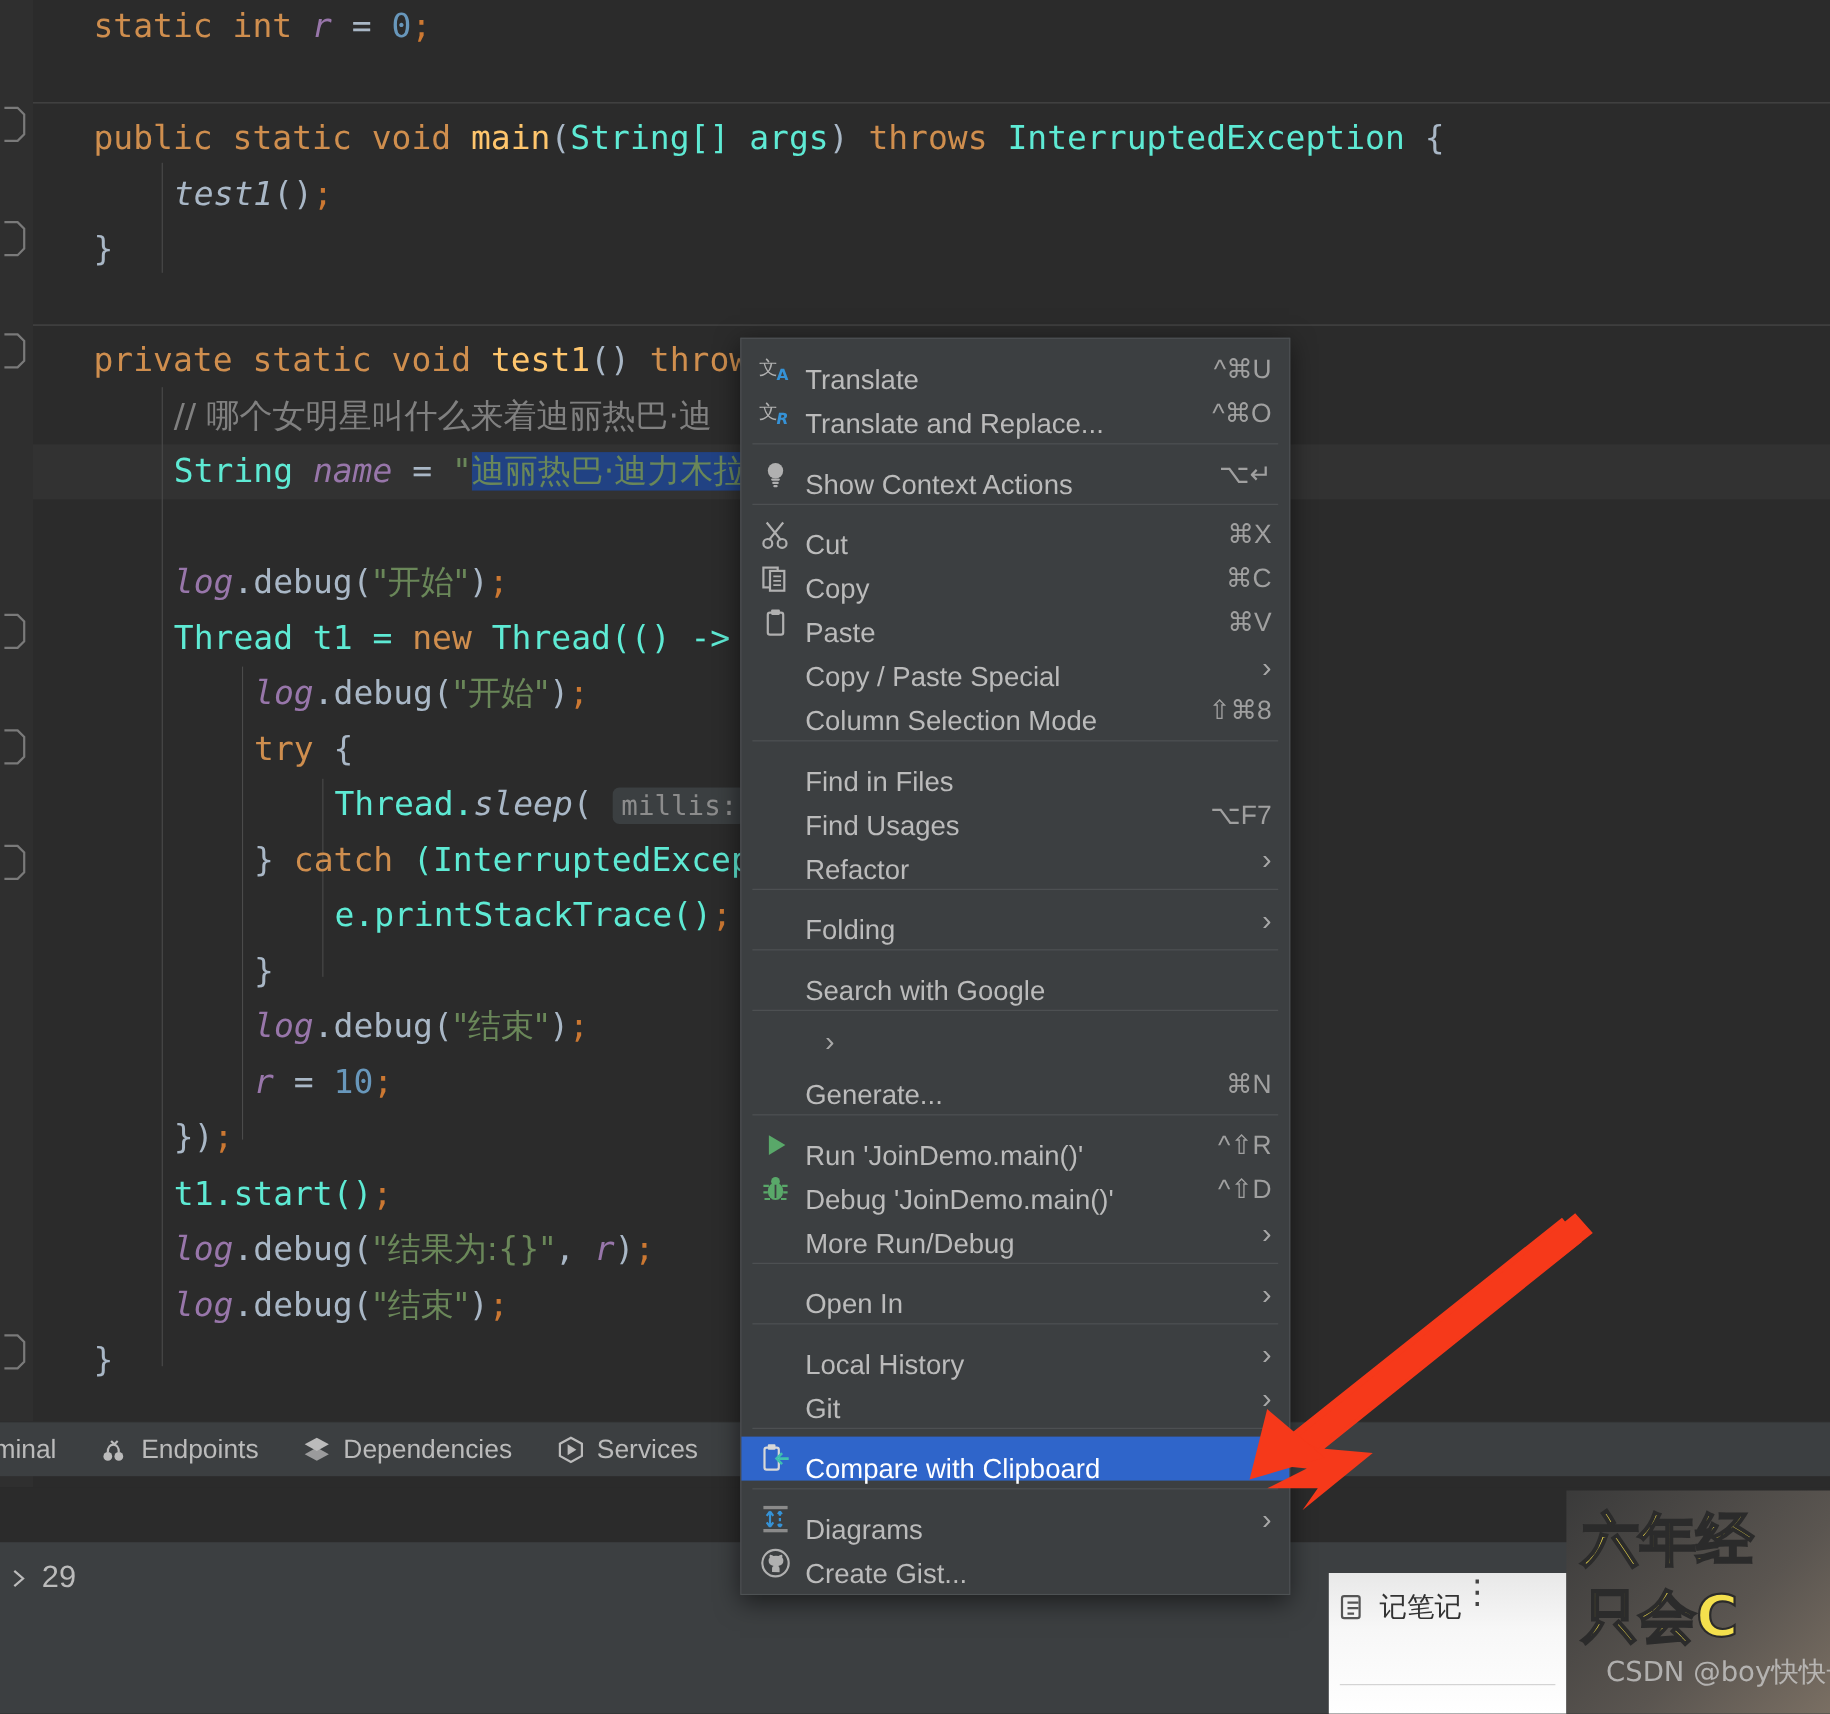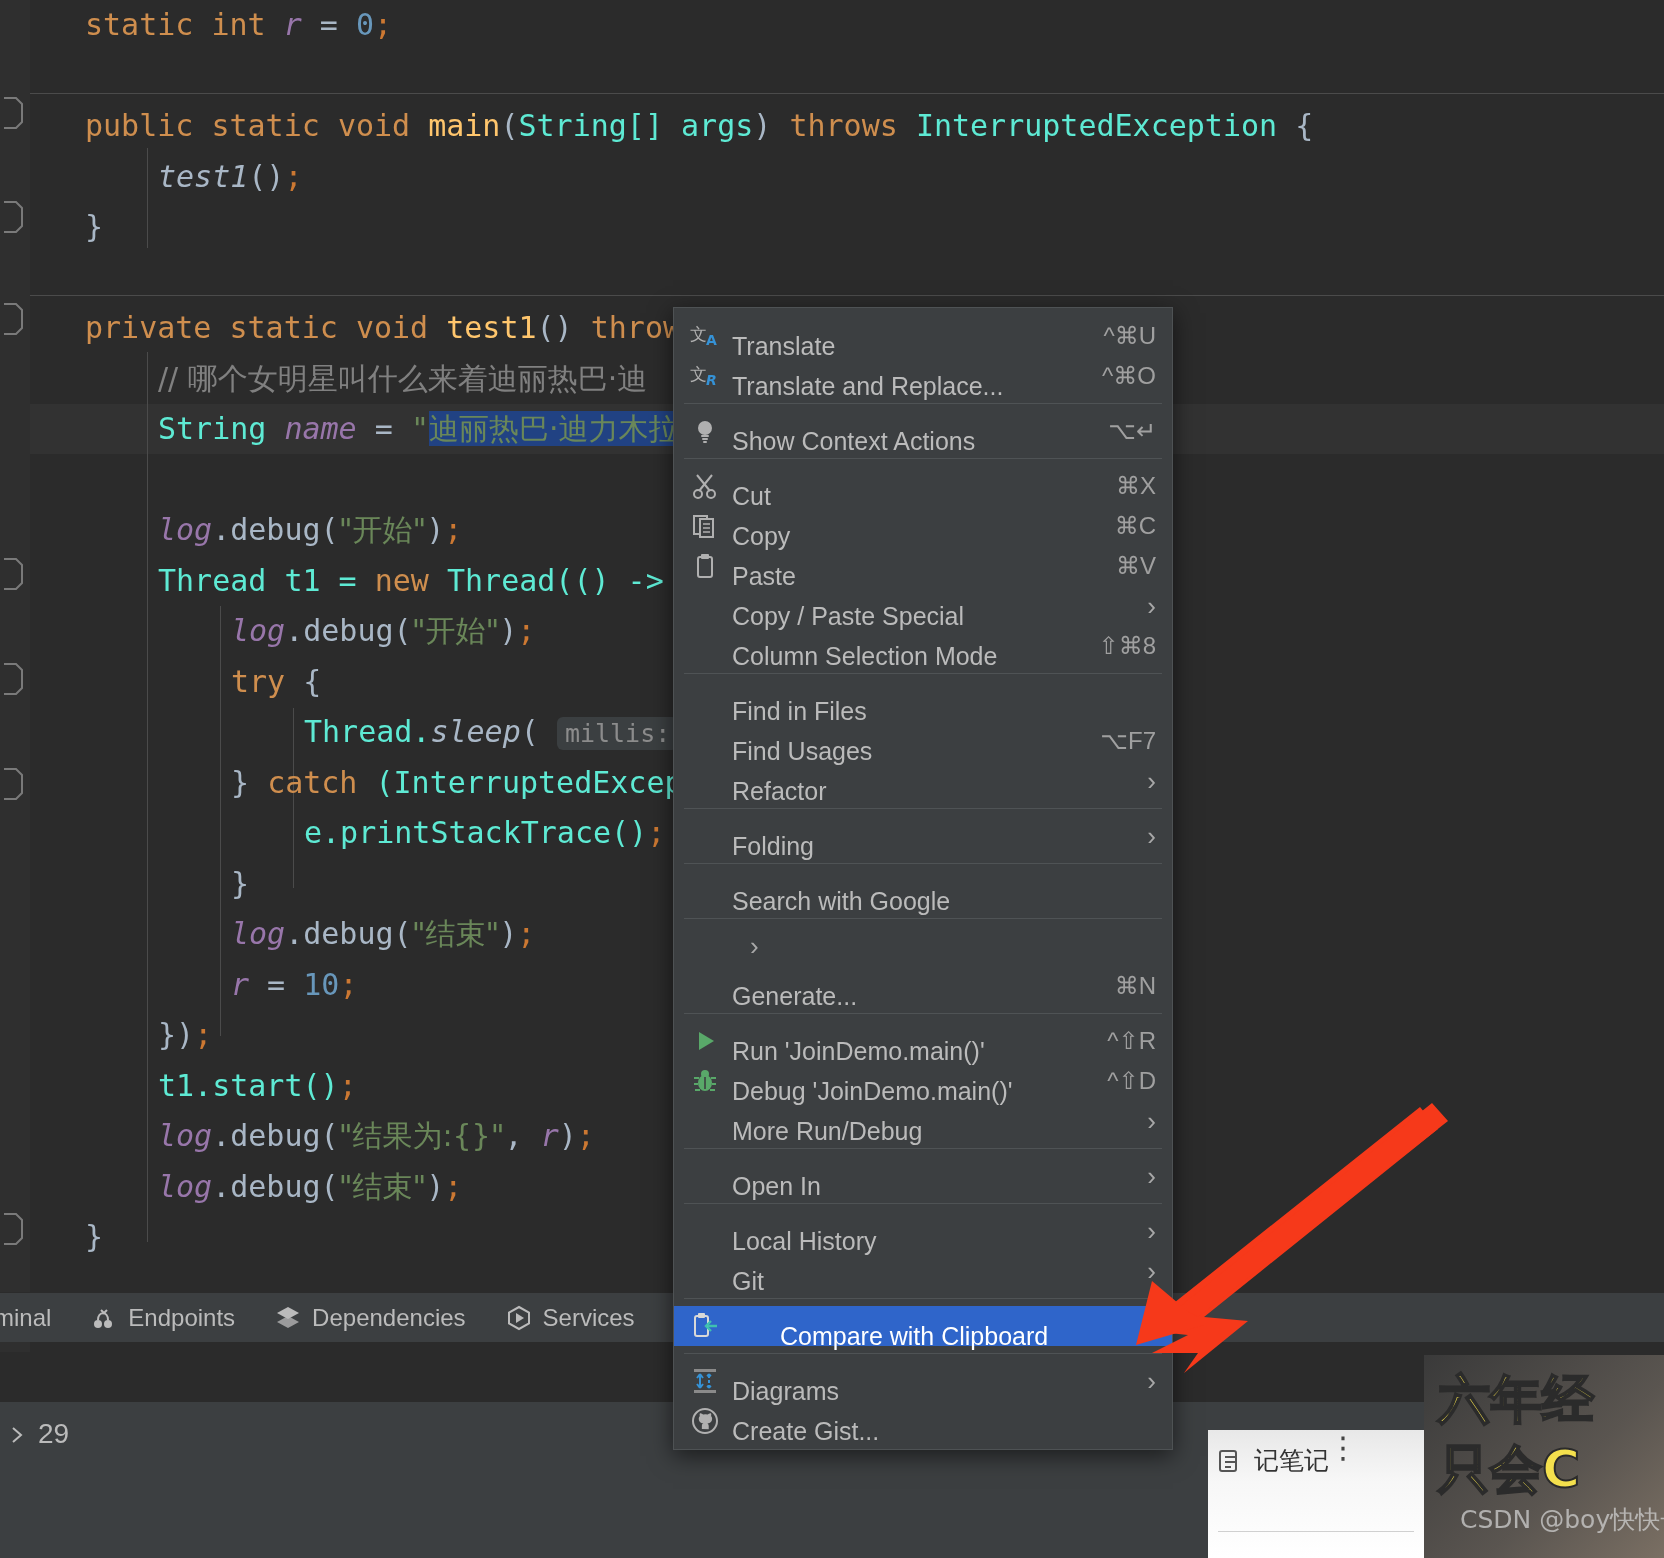--- a/index.html
+++ b/index.html
@@ -141,21 +141,21 @@
     white-space: nowrap;
   }
   .mi .ico {
     width: 30px; height: 30px; margin-right: 12px; flex: 0 0 30px;
     display: flex; align-items: center; justify-content: center;
   }
   .mi .ico.empty { visibility: hidden; }
   .mi .lbl { flex: 1 1 auto; margin-top: 20px; }
   .mi .sc { color: #a0a0a0; font-size: 24px; margin-left: 18px; }
   .mi .chev { color: #a8a8a8; font-size: 26px; margin-left: 18px; }
-  .mi.selected { background: #2f65ca; color: #ffffff; gap: 48px; }
+  .mi.selected { background: #2f65ca; color: #ffffff; }
   .mi.selected .lbl { color: #ffffff; }
   .msep { height: 1px; background: #4f5355; margin: 7px 10px; }
 
   .cjk { font-family: "DejaVu Sans", sans-serif; text-align: center; }
 
   
   .arrow-wrap {
     position: absolute; left: 1080px; top: 1085px;
     width: 420px; height: 300px; z-index: 80; pointer-events: none;
   }

